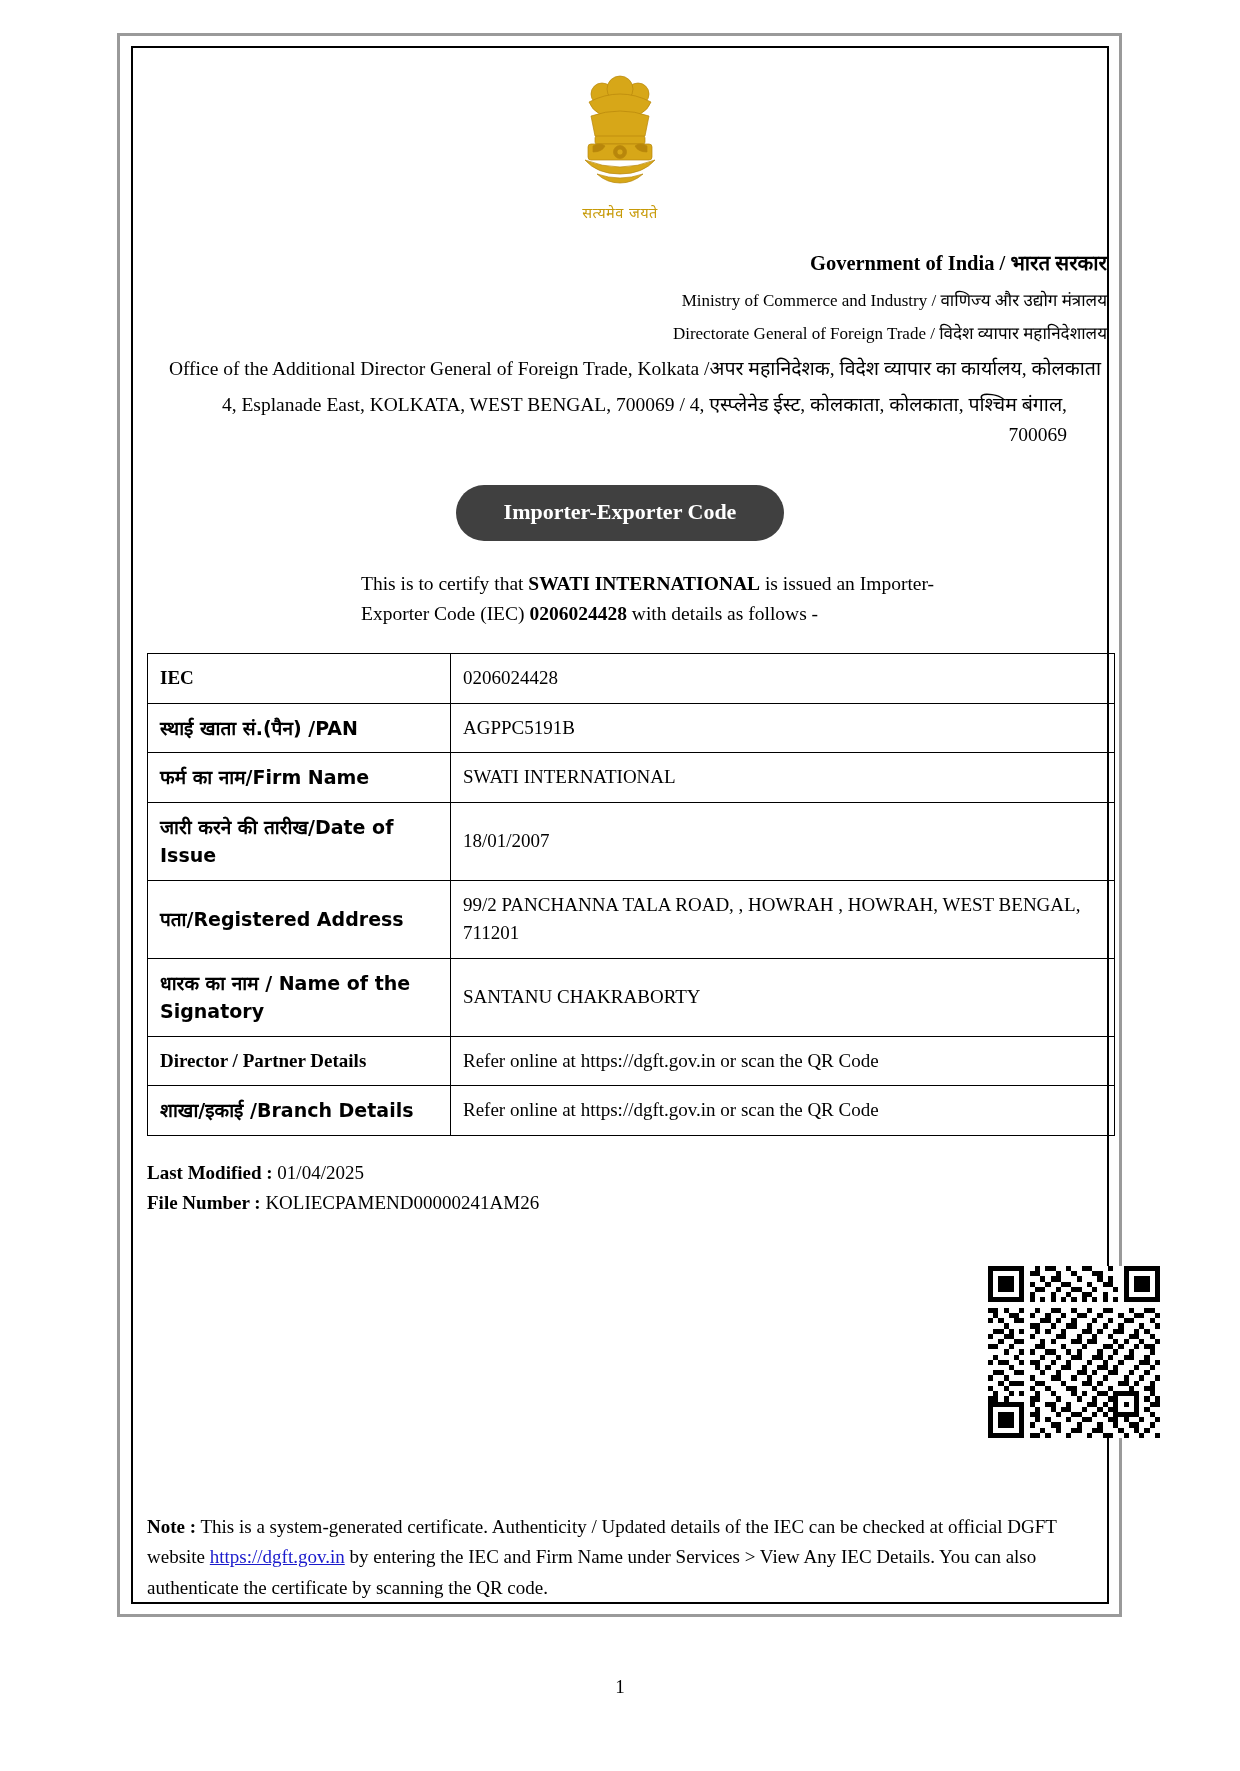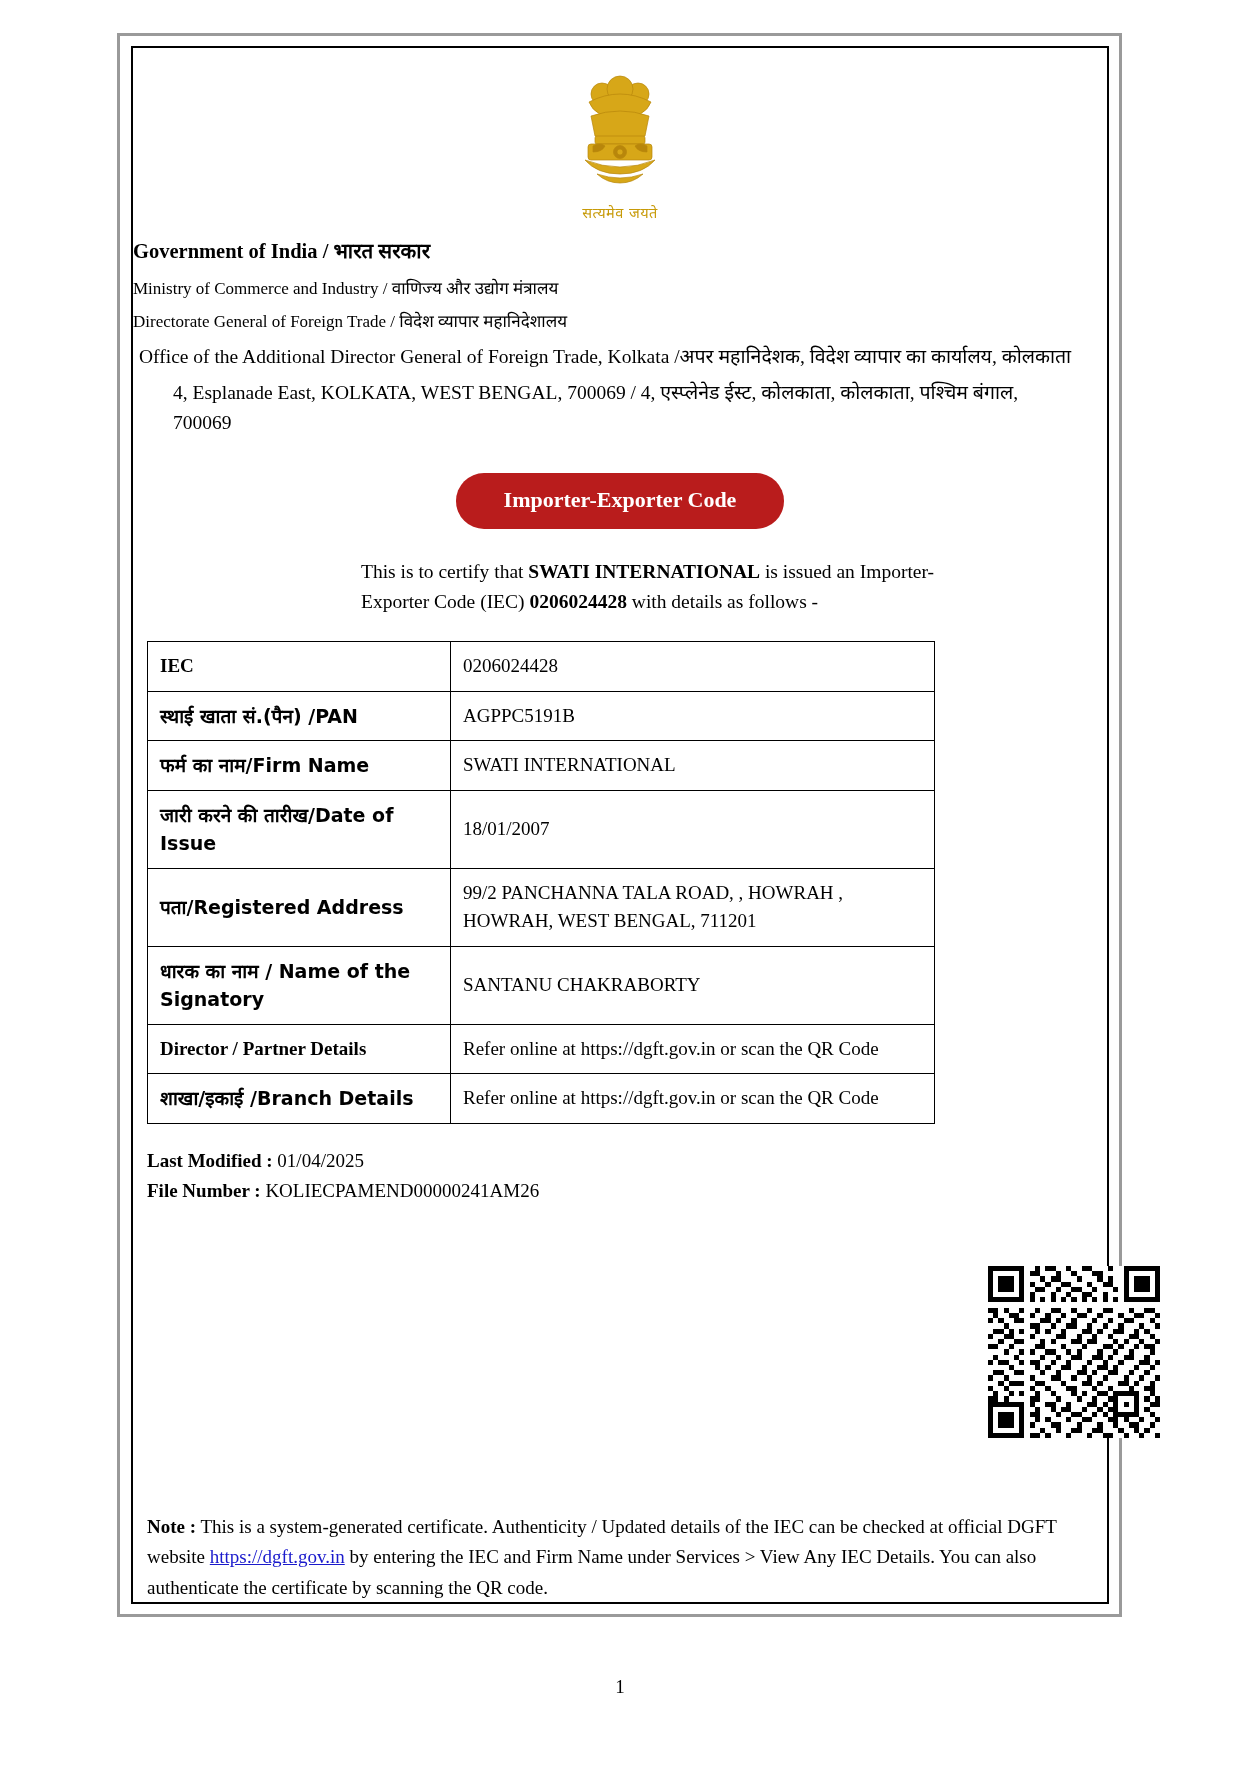--- a/index.html
+++ b/index.html
@@ -64,22 +64,22 @@
   .emblem-motto {
     font-size: 14.5px;
     color: #c79a08;
     letter-spacing: 0.5px;
     margin-top: -6px;
     font-family: "DejaVu Sans", sans-serif;
   }
 
   
   .head {
-    text-align: left;
-    margin-top: 14px;
+    text-align: right;
+    margin-top: 26px;
   }
   .head .l1 {
     font-weight: bold;
     font-size: 20.5px;
     margin-bottom: 12px;
   }
   .head .l2, .head .l3 {
     font-size: 17px;
     margin-bottom: 10px;
   }
@@ -95,42 +95,42 @@
     padding: 0 40px;
   }
 
   
   .pill-wrap {
     text-align: center;
     margin-top: 34px;
   }
   .pill {
     display: inline-block;
-    background: #b91c1c;
+    background: #404040;
     color: #fff;
     font-weight: bold;
     font-size: 22px;
     padding: 14px 48px 16px 48px;
     border-radius: 28px;
   }
 
   
   .certify {
     margin: 28px 0 0 0;
     padding: 0 112px 0 228px;
     font-size: 19.5px;
     line-height: 1.55;
     text-align: left;
   }
   .certify b { font-weight: bold; }
 
   
   table.iec {
     border-collapse: collapse;
-    width: 788px;
+    width: 968px;
     margin: 24px 0 0 14px;
     table-layout: fixed;
   }
   table.iec td {
     border: 1.5px solid #000;
     vertical-align: middle;
     padding: 10px 10px 10px 12px;
     font-size: 19px;
     line-height: 1.5;
   }

